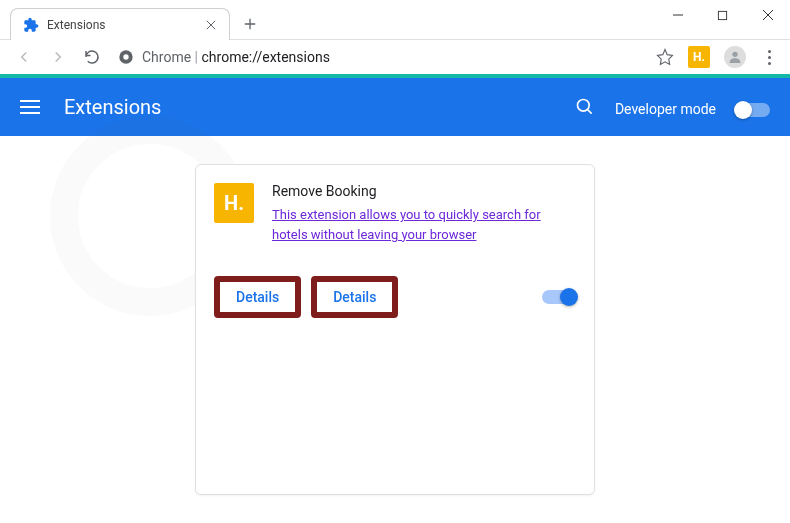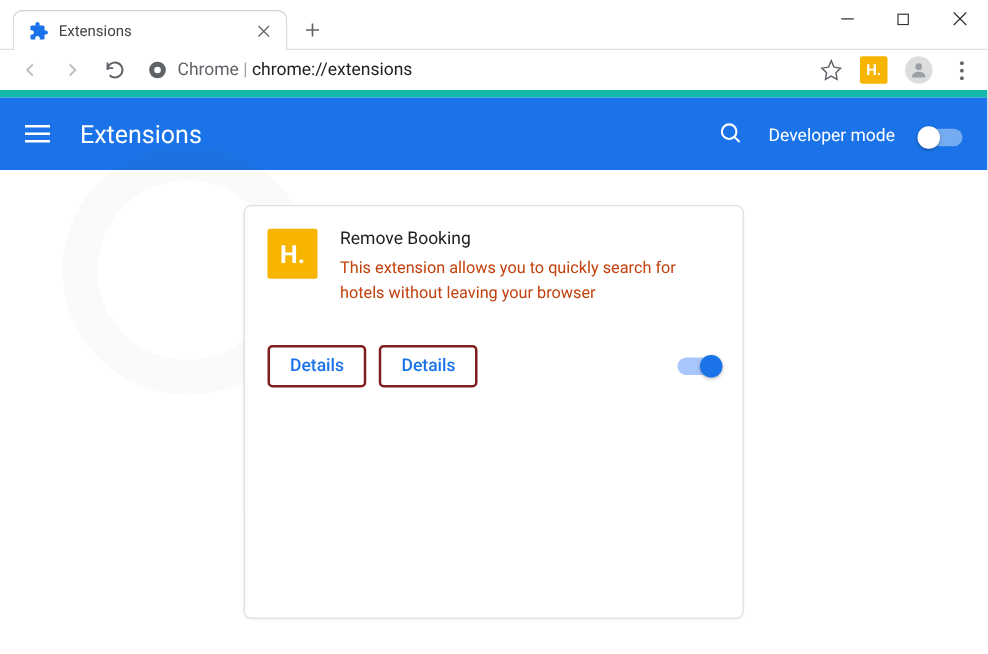--- a/index.html
+++ b/index.html
@@ -13,21 +13,21 @@
 
 
 .tabstrip { position: absolute; top: 8px; left: 10px; display: flex; align-items: center; }
 .tab { height: 32px; background: #fff; border-radius: 8px 8px 0 0; display: flex; align-items: center; padding: 0 10px 0 12px; gap: 8px; min-width: 220px; border: 1px solid #d0d0d0; border-bottom: none; position: relative; }
 .tab-icon { width: 16px; height: 16px; display: flex; align-items: center; justify-content: center; }
 .tab-title { font-size: 12px; color: #444; flex: 1; }
 .tab-close { width: 16px; height: 16px; display: flex; align-items: center; justify-content: center; cursor: pointer; }
 .newtab { width: 28px; height: 28px; display: flex; align-items: center; justify-content: center; cursor: pointer; margin-left: 6px; }
 
 
-.addrbar { height: 38px; background: #fff; display: flex; align-items: center; padding: 0 12px; gap: 10px; border-bottom: 6px solid #14b8a6; }
+.addrbar { height: 38px; background: #fff; display: flex; align-items: center; padding: 0 12px; gap: 10px; border-bottom: 4px solid #14b8a6; }
 .nav-btn { width: 24px; height: 24px; display: flex; align-items: center; justify-content: center; cursor: pointer; }
 .nav-btn.disabled svg { stroke: #bbb; }
 .nav-btn svg { stroke: #5f6368; stroke-width: 2; fill: none; }
 .addr-field { flex: 1; display: flex; align-items: center; gap: 8px; padding: 0 4px; }
 .addr-icon { width: 16px; height: 16px; }
 .addr-text { font-size: 14px; color: #202124; }
 .addr-text .proto { color: #5f6368; }
 .addr-text .sep { color: #9aa0a6; }
 .addr-right { display: flex; align-items: center; gap: 14px; }
 .star-icon { width: 18px; height: 18px; }
@@ -53,24 +53,24 @@
 .watermark { position: absolute; inset: 0; display: flex; align-items: center; justify-content: center; opacity: 0.06; pointer-events: none; }
 .watermark-text { font-size: 95px; font-weight: bold; font-style: italic; color: #666; transform: translateY(40px); letter-spacing: -2px; }
 .watermark-logo { position:absolute; top: -20px; left: 50px; width:200px; height:200px; border: 28px solid #666; border-radius:50%; opacity:0.5;}
 
 
 .card { width: 400px; background: #fff; border: 1px solid #e0e0e0; border-radius: 6px; padding: 18px; box-shadow: 0 1px 2px rgba(0,0,0,0.05); position: relative; z-index: 1; }
 .card-top { display: flex; gap: 18px; margin-bottom: 32px; }
 .card-icon { width: 40px; height: 40px; background: #f7b500; display: flex; align-items: center; justify-content: center; color: #fff; font-weight: bold; font-size: 20px; border-radius: 2px; flex-shrink: 0; }
 .card-info { flex: 1; }
 .card-name { font-size: 14px; color: #202124; margin-bottom: 6px; }
-.card-desc { font-size: 13px; color: #c2410c; line-height: 1.5; }
+.card-desc { font-size: 13px; color: #6d28d9; line-height: 1.5; text-decoration: underline; }
 .card-bottom { display: flex; align-items: center; justify-content: space-between; }
 .card-buttons { display: flex; gap: 10px; }
-.btn { padding: 7px 16px; border: 2px solid #7f1d1d; border-radius: 4px; background: #fff; color: #1a73e8; font-size: 14px; cursor: pointer; font-weight: 500; }
+.btn { padding: 7px 16px; border: 6px solid #7f1d1d; border-radius: 4px; background: #fff; color: #1a73e8; font-size: 14px; cursor: pointer; font-weight: 500; }
 .card-toggle { width: 34px; height: 14px; background: #a8c7fa; border-radius: 10px; position: relative; cursor: pointer; }
 .card-toggle::after { content: ''; position: absolute; width: 18px; height: 18px; background: #1a73e8; border-radius: 50%; top: -2px; right: -2px; box-shadow: 0 1px 3px rgba(0,0,0,0.3); }
 </style>
 </head>
 <body>
 
 <div class="titlebar">
   <div class="tabstrip">
     <div class="tab">
       <span class="tab-icon">

